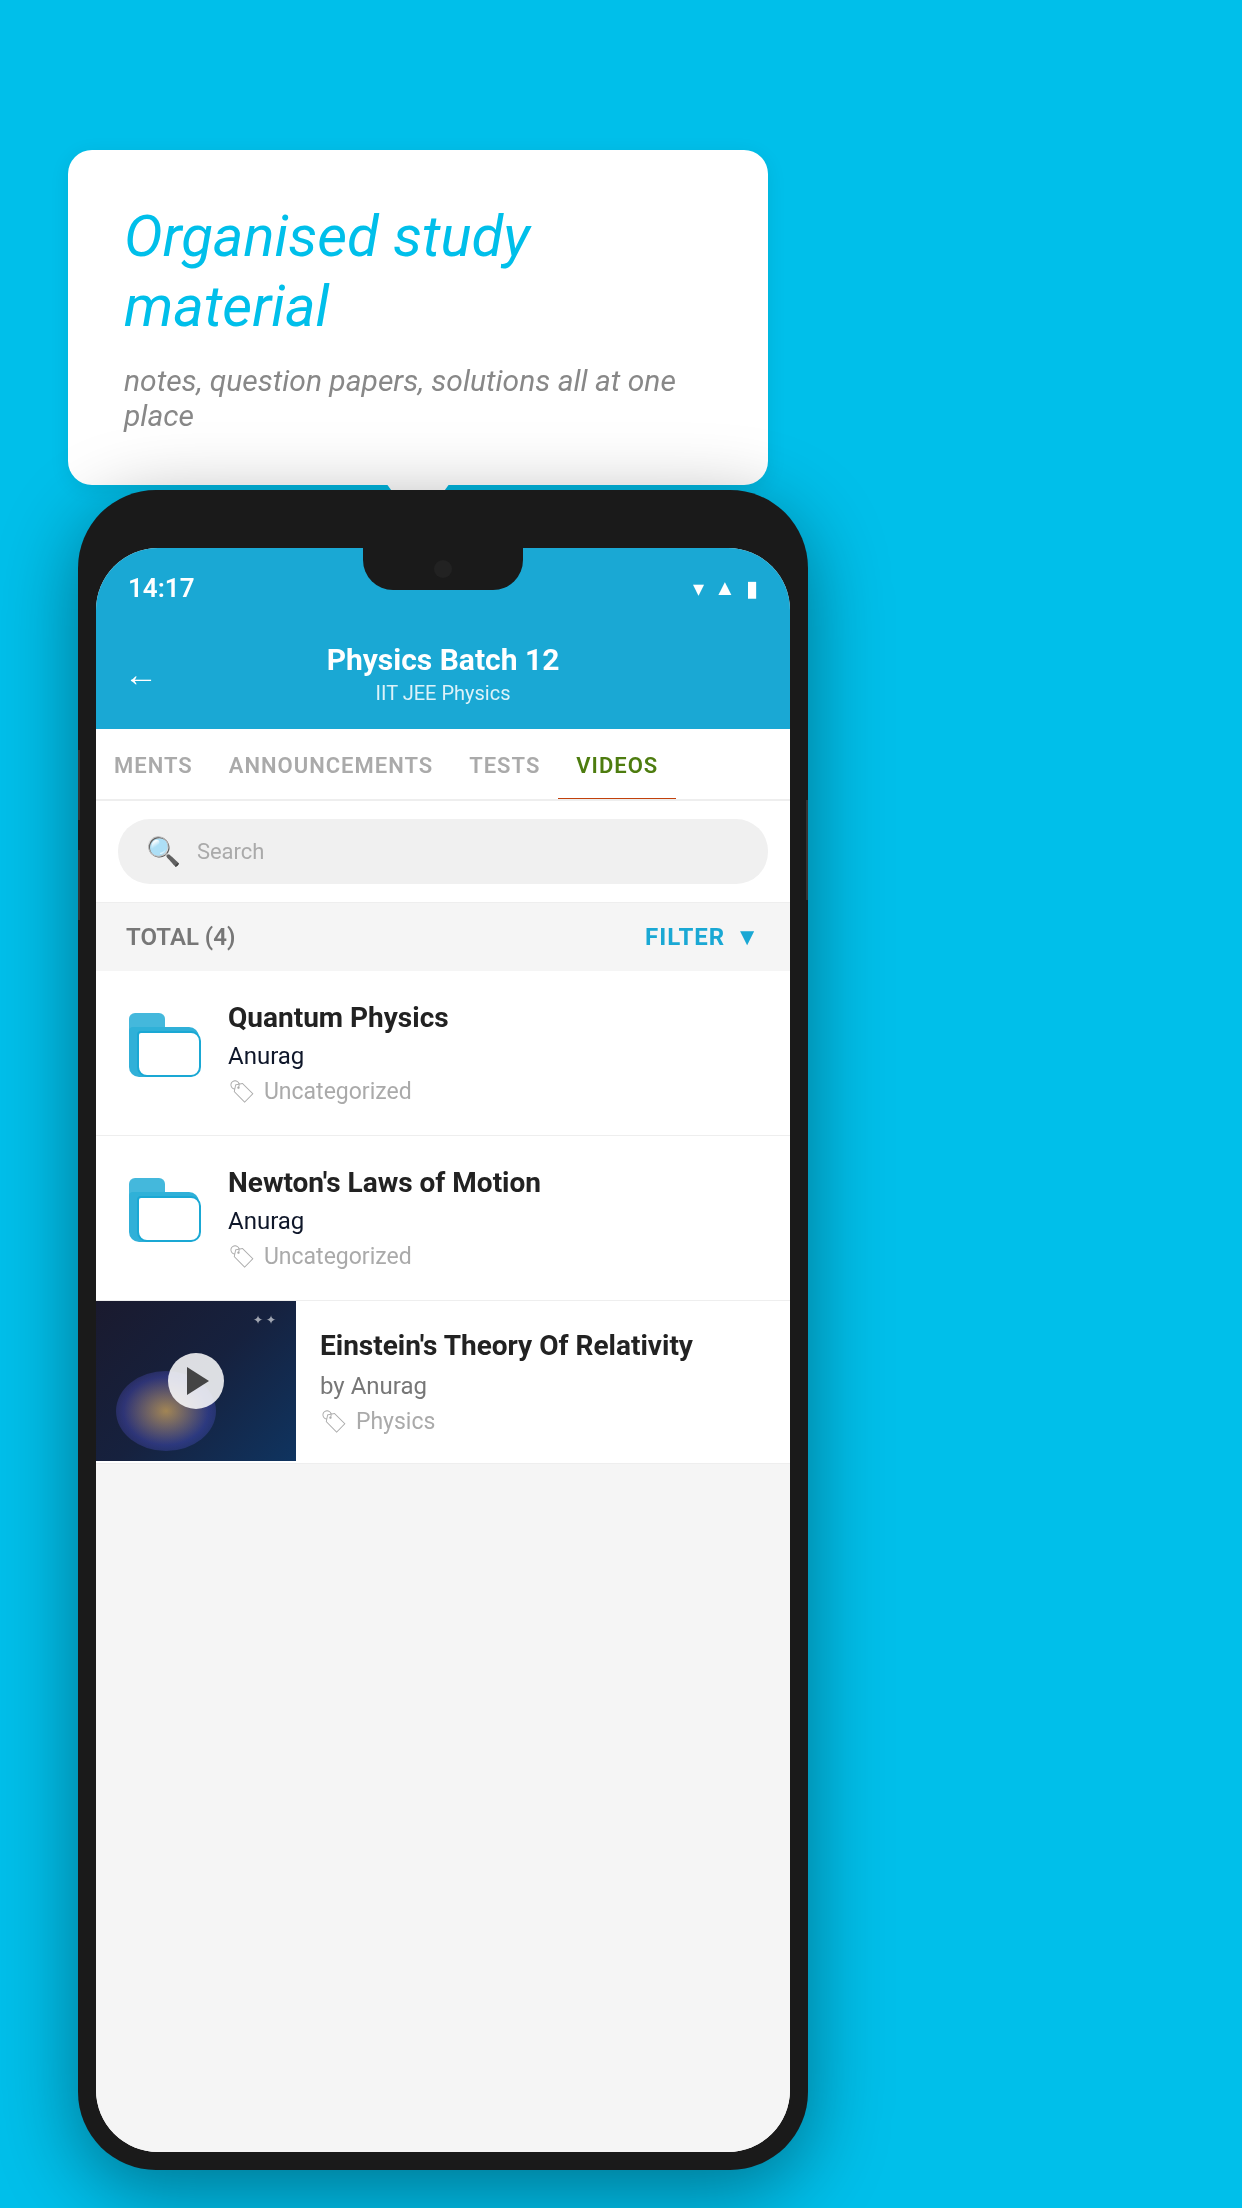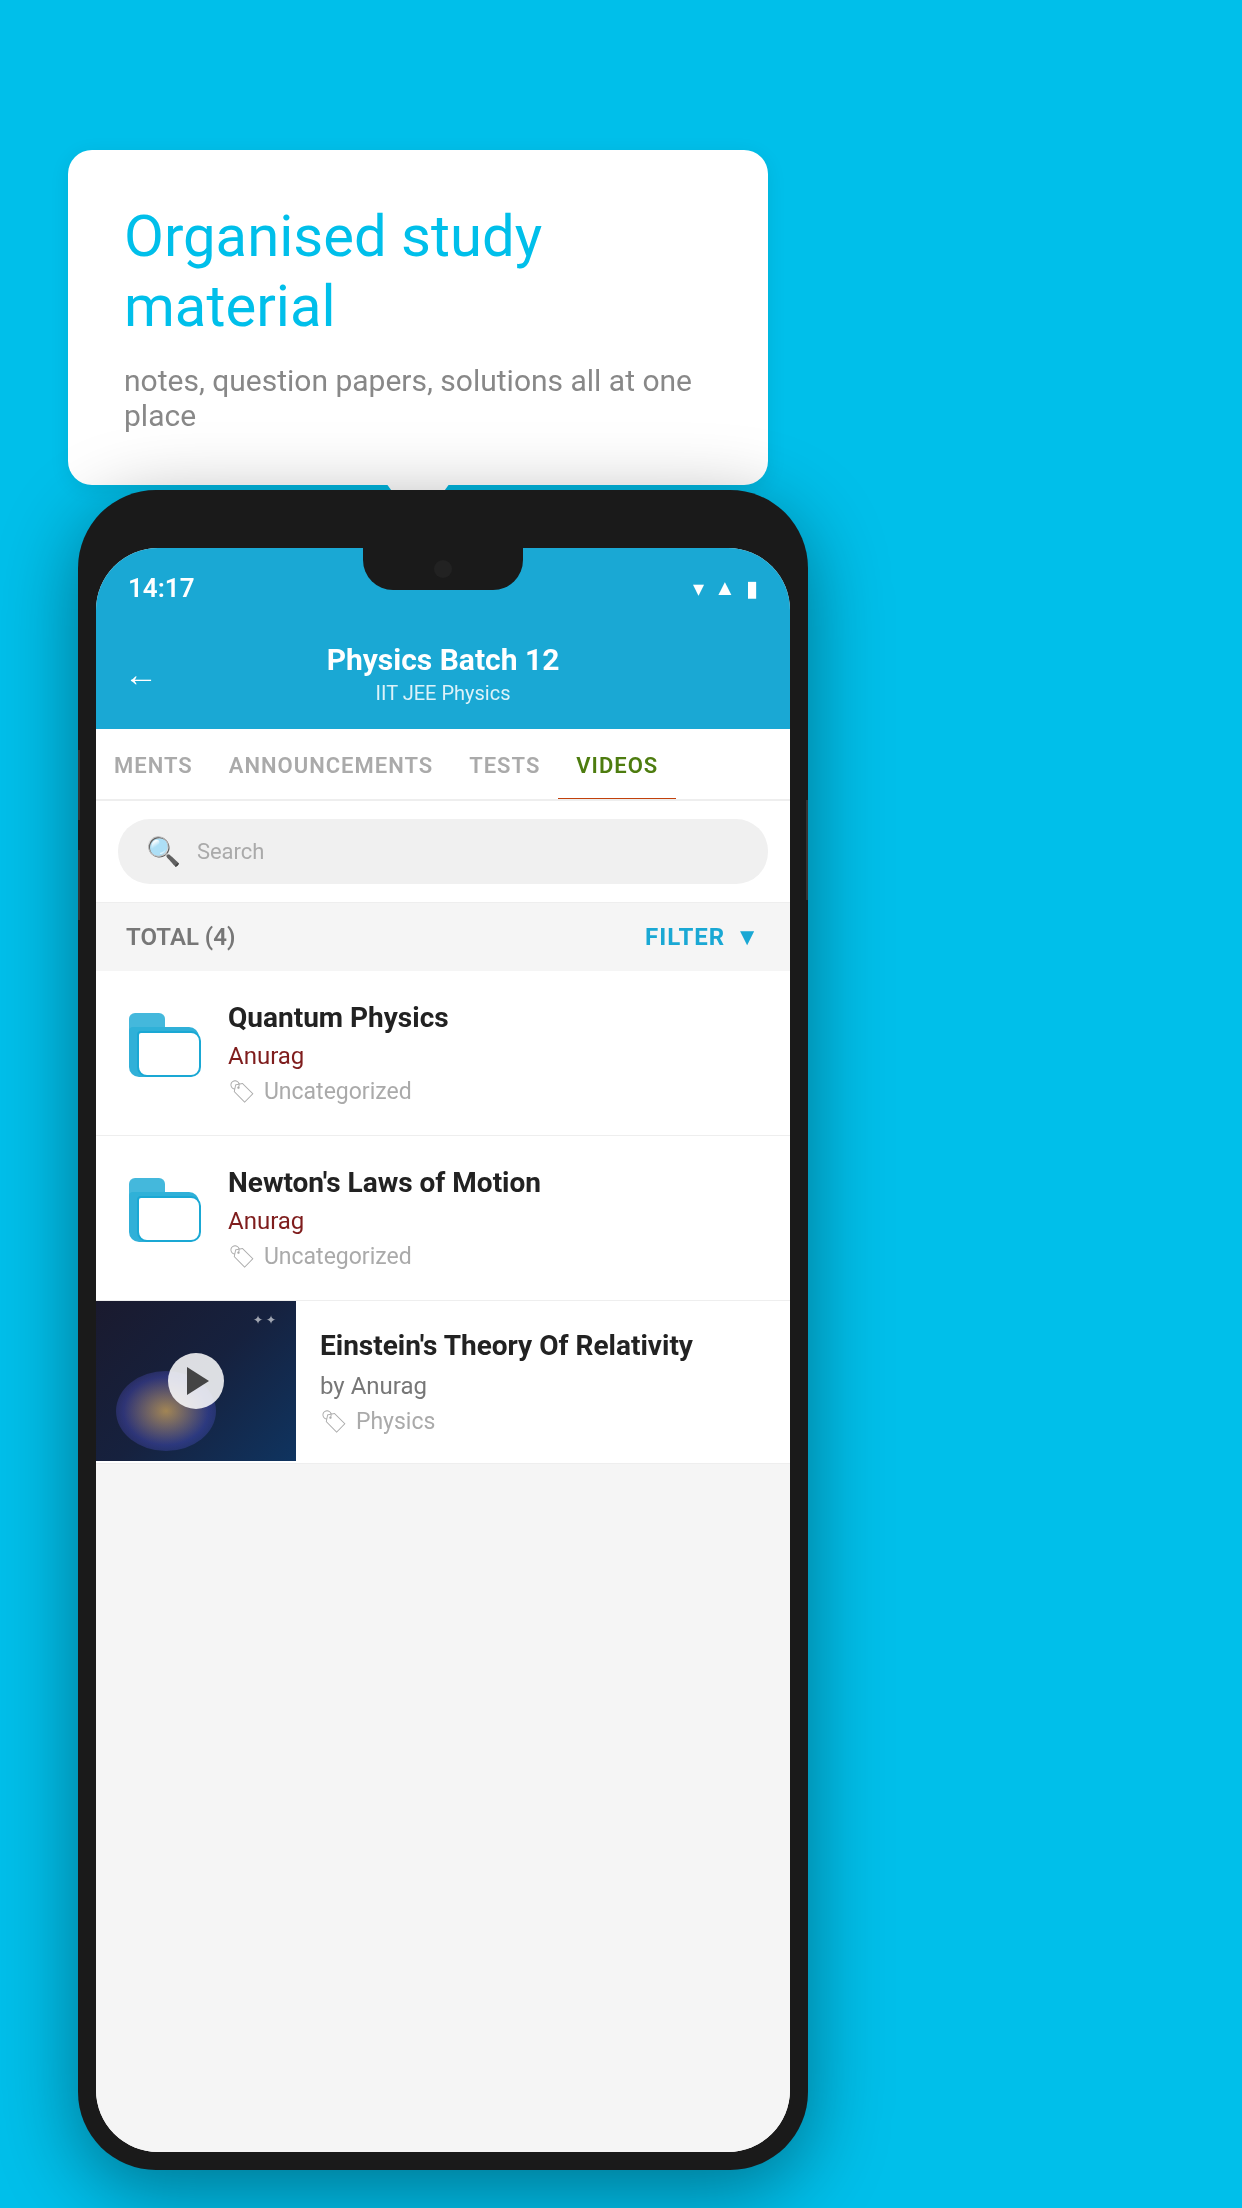--- a/index.html
+++ b/index.html
@@ -11,20 +11,21 @@
       overflow: hidden;
       position: relative;
     }
 
     
     .speech-bubble-container {
       position: absolute;
       top: 150px;
       left: 68px;
       width: 700px;
+      font-style: italic;
     }
     .speech-bubble {
       background: #fff;
       border-radius: 24px;
       padding: 52px 56px;
       box-shadow: 0 4px 20px rgba(0,0,0,0.08);
       position: relative;
     }
     .speech-bubble::after {
       content: '';
@@ -289,21 +290,21 @@
       flex: 1;
     }
     .list-item-title {
       font-size: 28px;
       font-weight: 700;
       color: #222;
       margin-bottom: 8px;
     }
     .list-item-author {
       font-size: 24px;
-      color: #7f1d1d;
+      color: #0f172a;
       margin-bottom: 8px;
     }
     .list-item-tag {
       display: flex;
       align-items: center;
       gap: 8px;
       font-size: 23px;
       color: #aaa;
     }
     .tag-icon {

